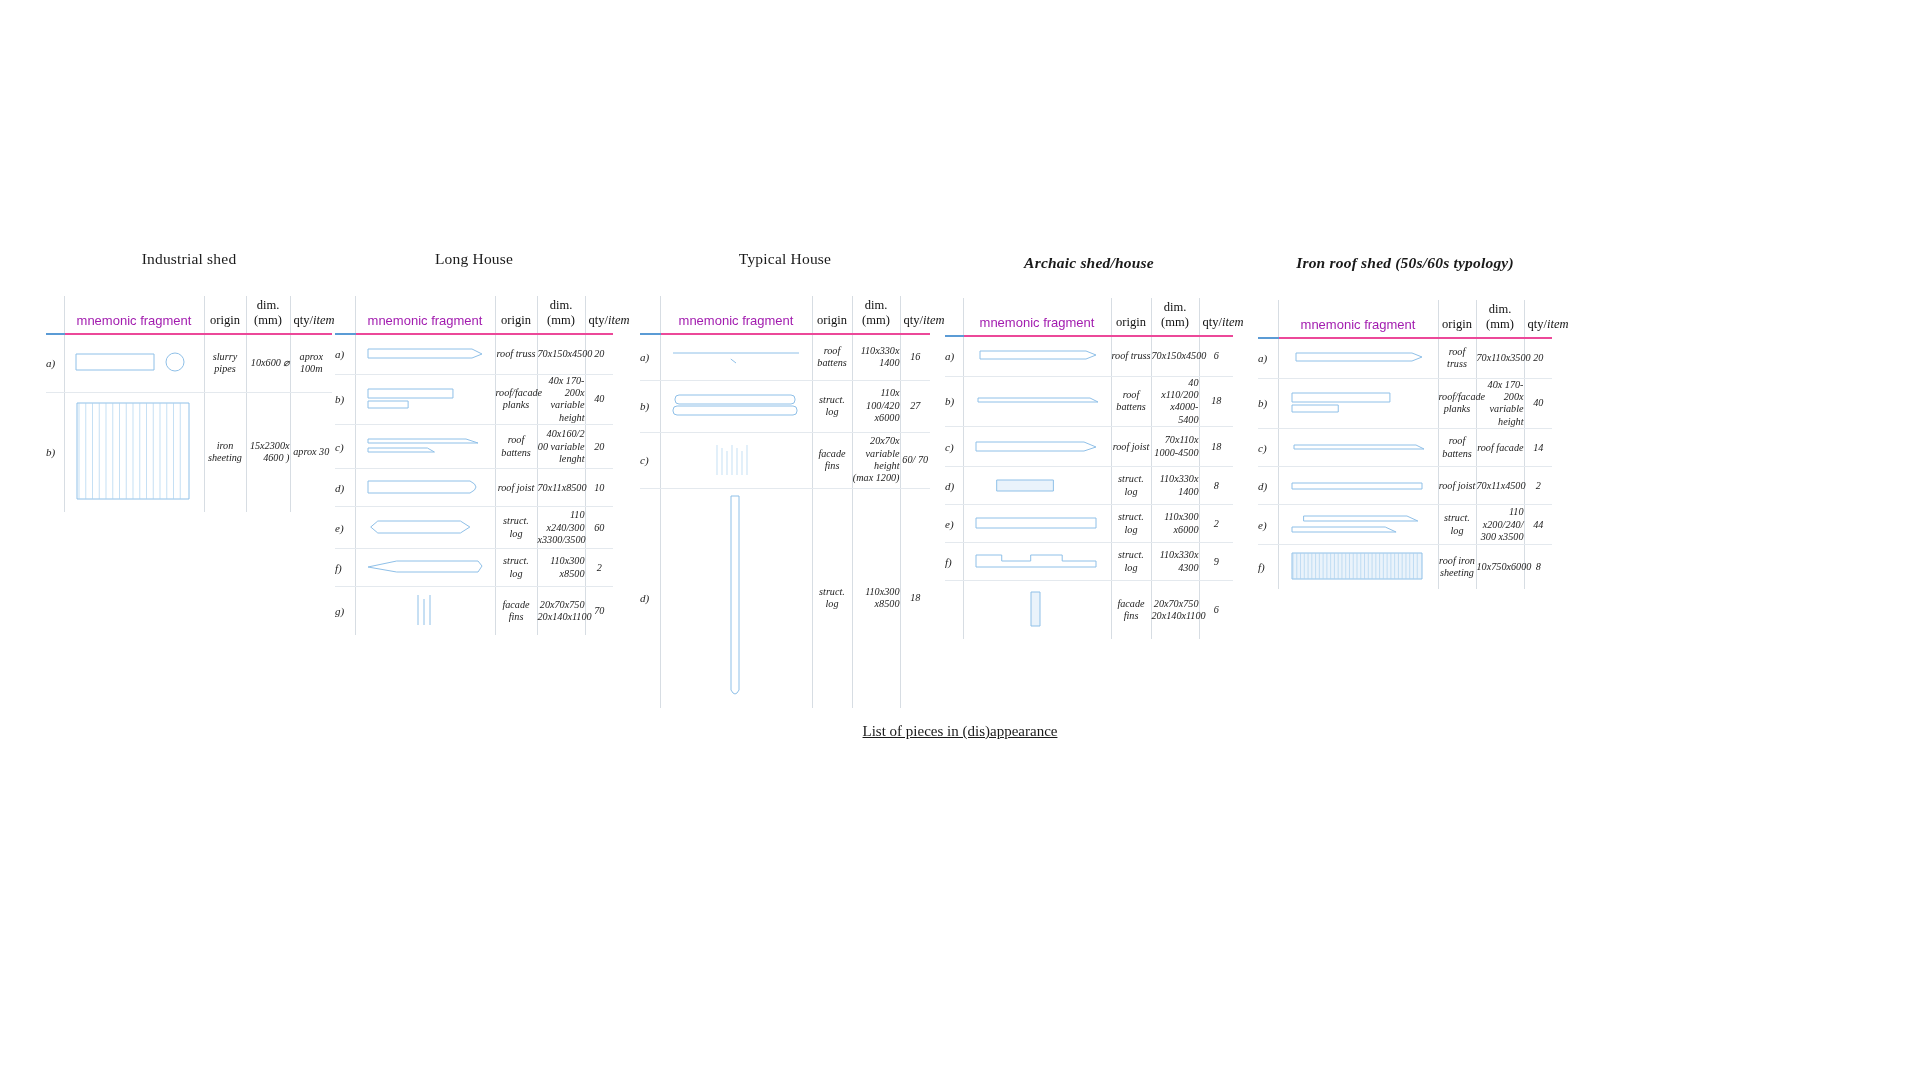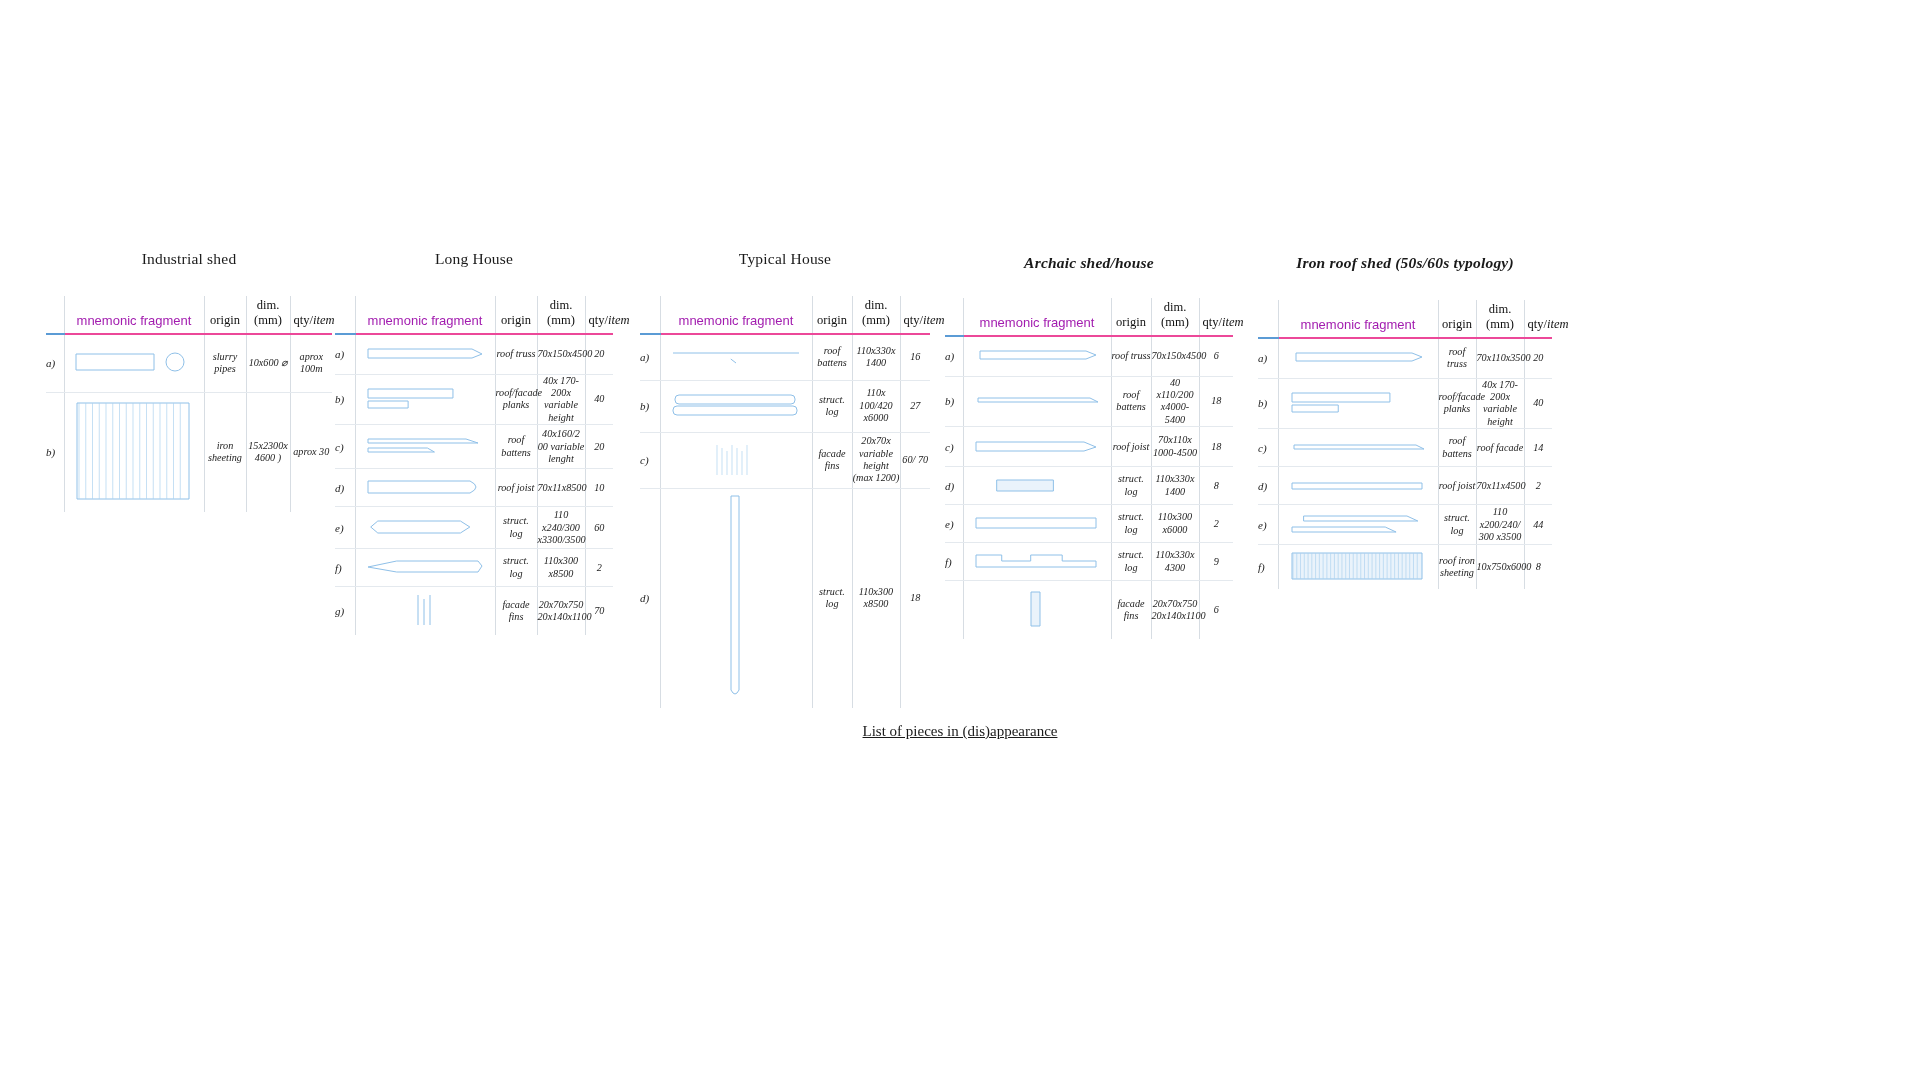--- a/index.html
+++ b/index.html
@@ -42,21 +42,21 @@
   table.inv tr:last-child td{border-bottom:none;}
 
   .th-mnem{color:#a21caf;font-family:"Liberation Sans",sans-serif;font-size:13px;text-align:center;}
   .th-plain{color:#111;font-size:12.5px;text-align:center;}
   .th-qty{color:#111;font-size:12.5px;text-align:center;}
   .th-qty i{font-style:italic;}
   .th-blank{border-bottom:2px solid #5b9bd5 !important;}
 
   .c-idx{font-style:italic;font-size:11px;color:#222;text-align:left;padding-left:4px;}
   .c-txt{font-style:italic;font-size:10.2px;color:#222;text-align:center;line-height:1.22;padding:3px 2px;}
-  .c-dim{font-style:italic;font-size:10.2px;color:#222;text-align:center;line-height:1.22;padding:3px 2px;}
+  .c-dim{font-style:italic;font-size:10.2px;color:#222;text-align:right;line-height:1.22;padding:3px 2px;}
   .c-qty{font-style:italic;font-size:10.2px;color:#222;text-align:center;line-height:1.22;padding:3px 2px;margin-top:21px;}
   .c-fig{padding:2px 2px;}
 
   
   .figwrap{display:flex;align-items:center;justify-content:center;width:100%;}
   .fig{display:block;}
   .fig line,.fig rect,.fig circle,.fig path,.fig polyline,.fig polygon{
     stroke:#8fc0e8;fill:none;vector-effect:non-scaling-stroke;
   }
   .fig .fill{fill:#eaf3fb;stroke:#8fc0e8;}

